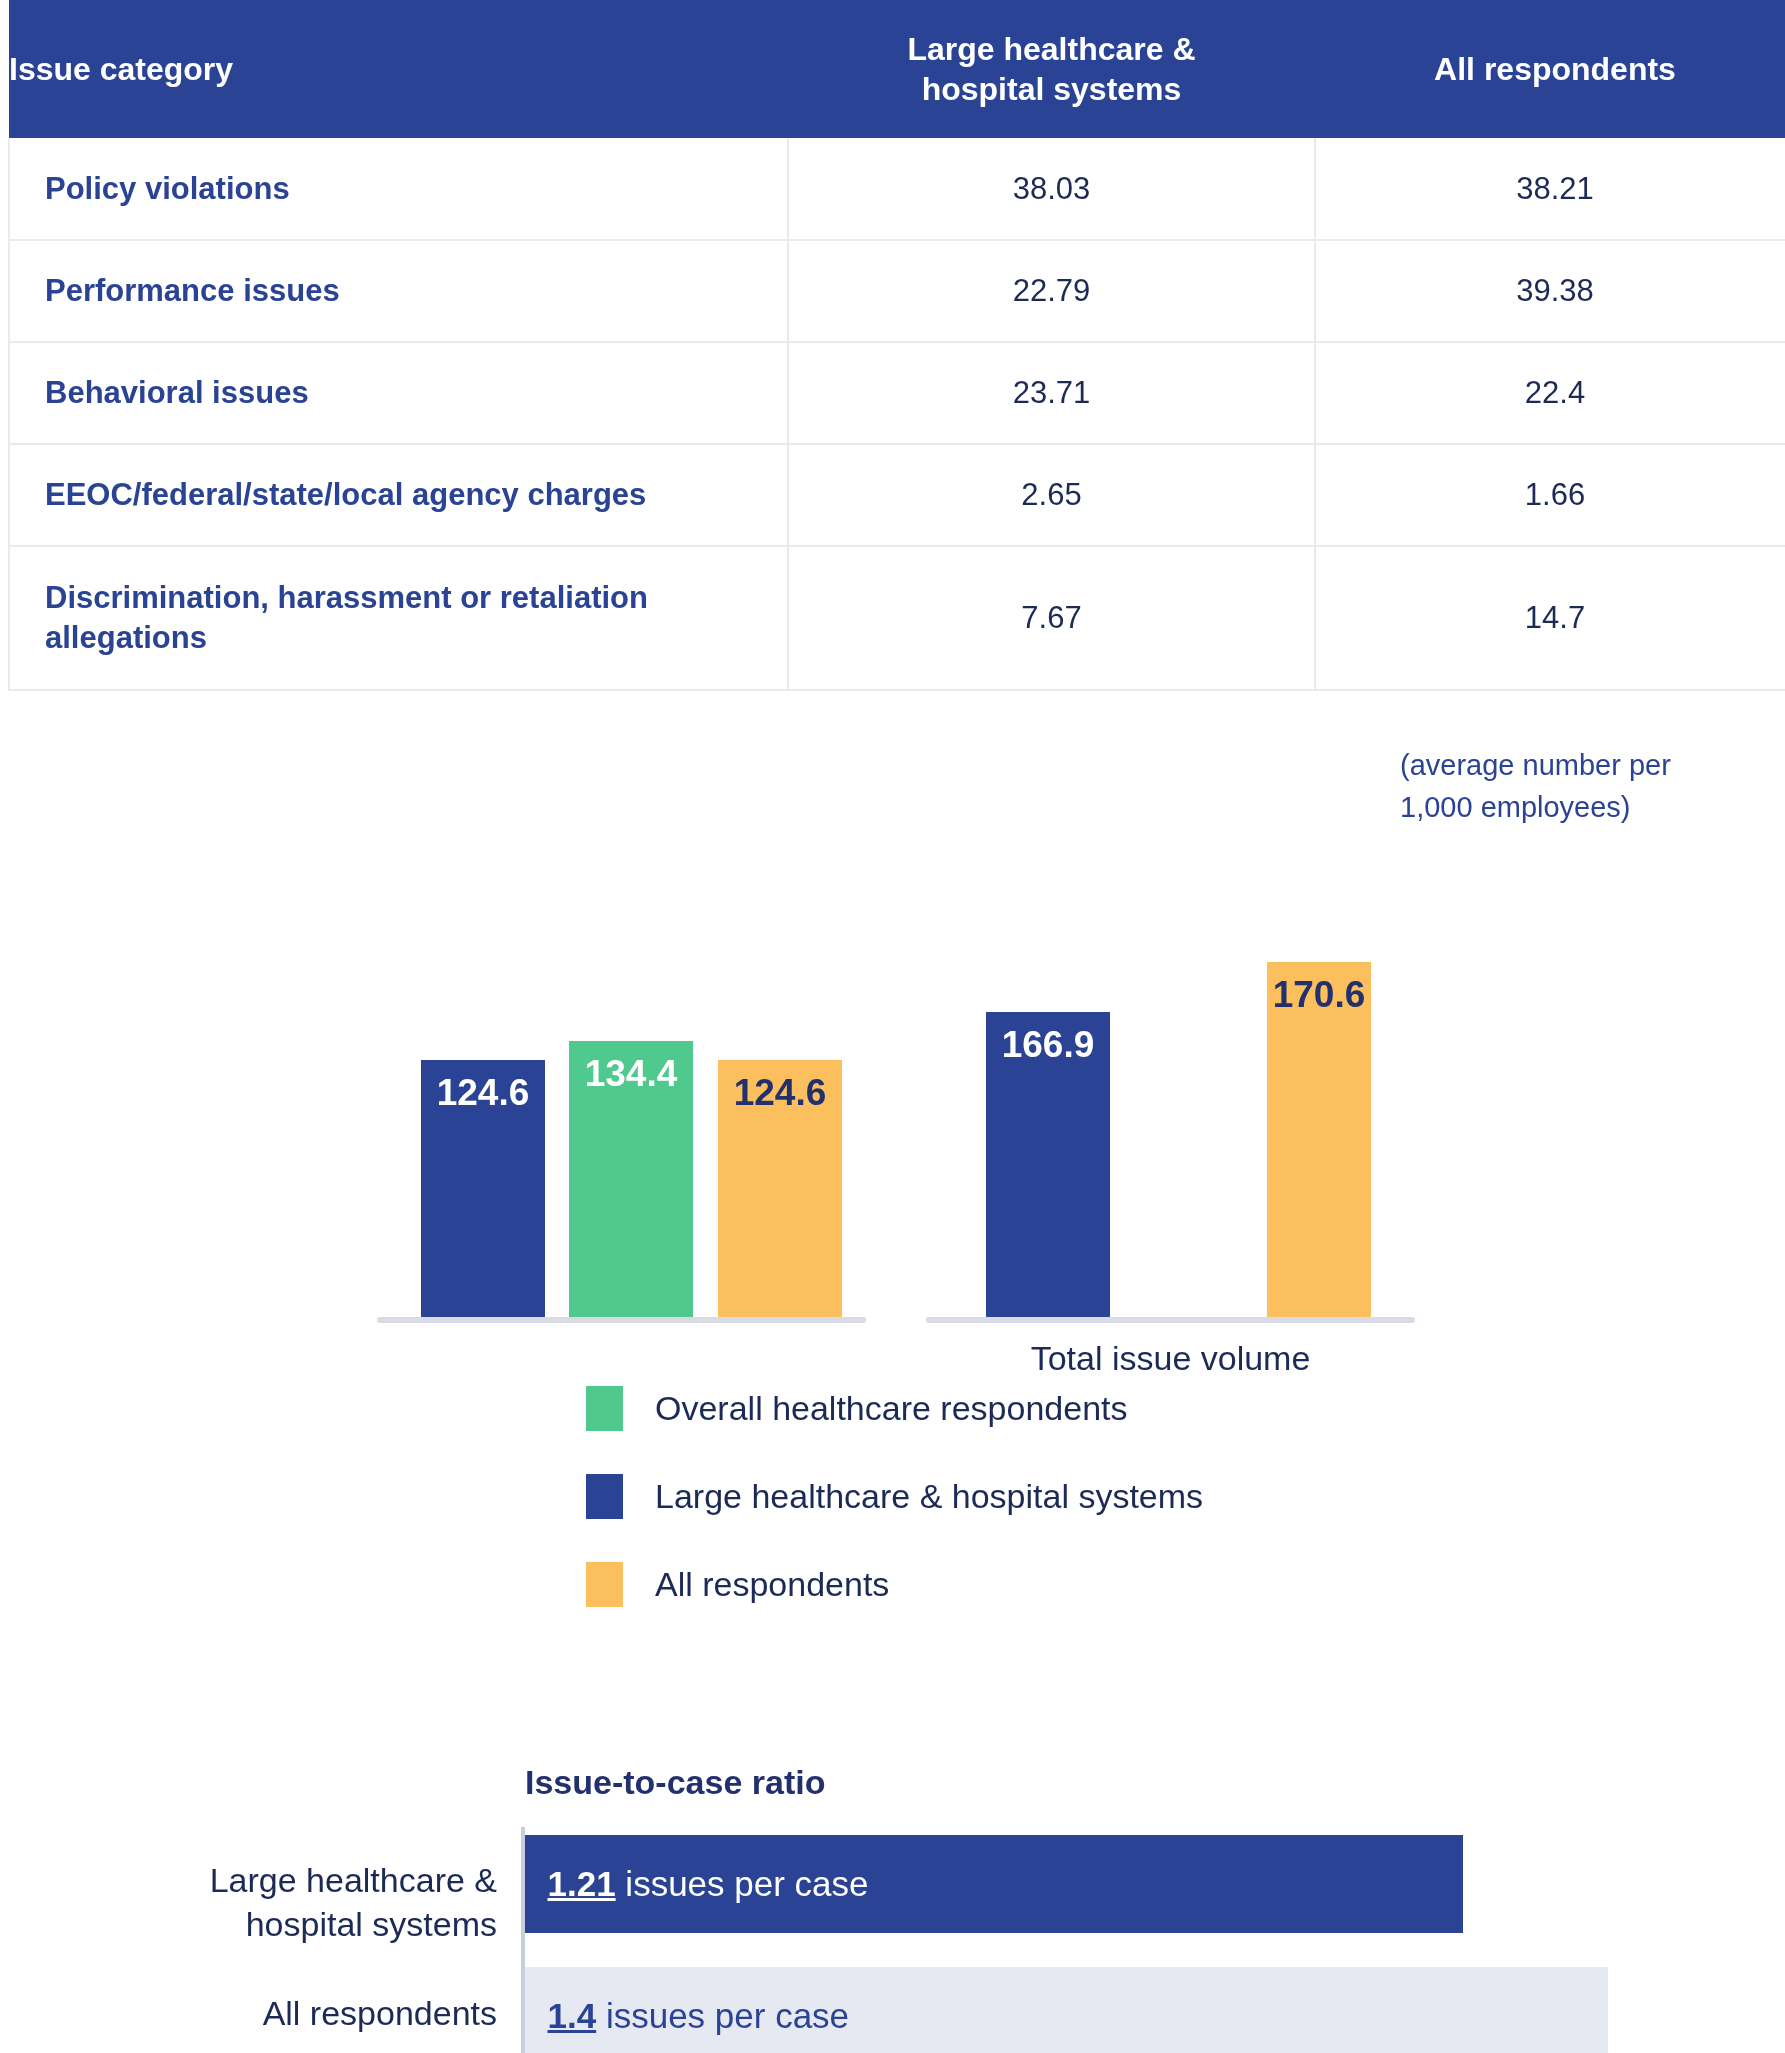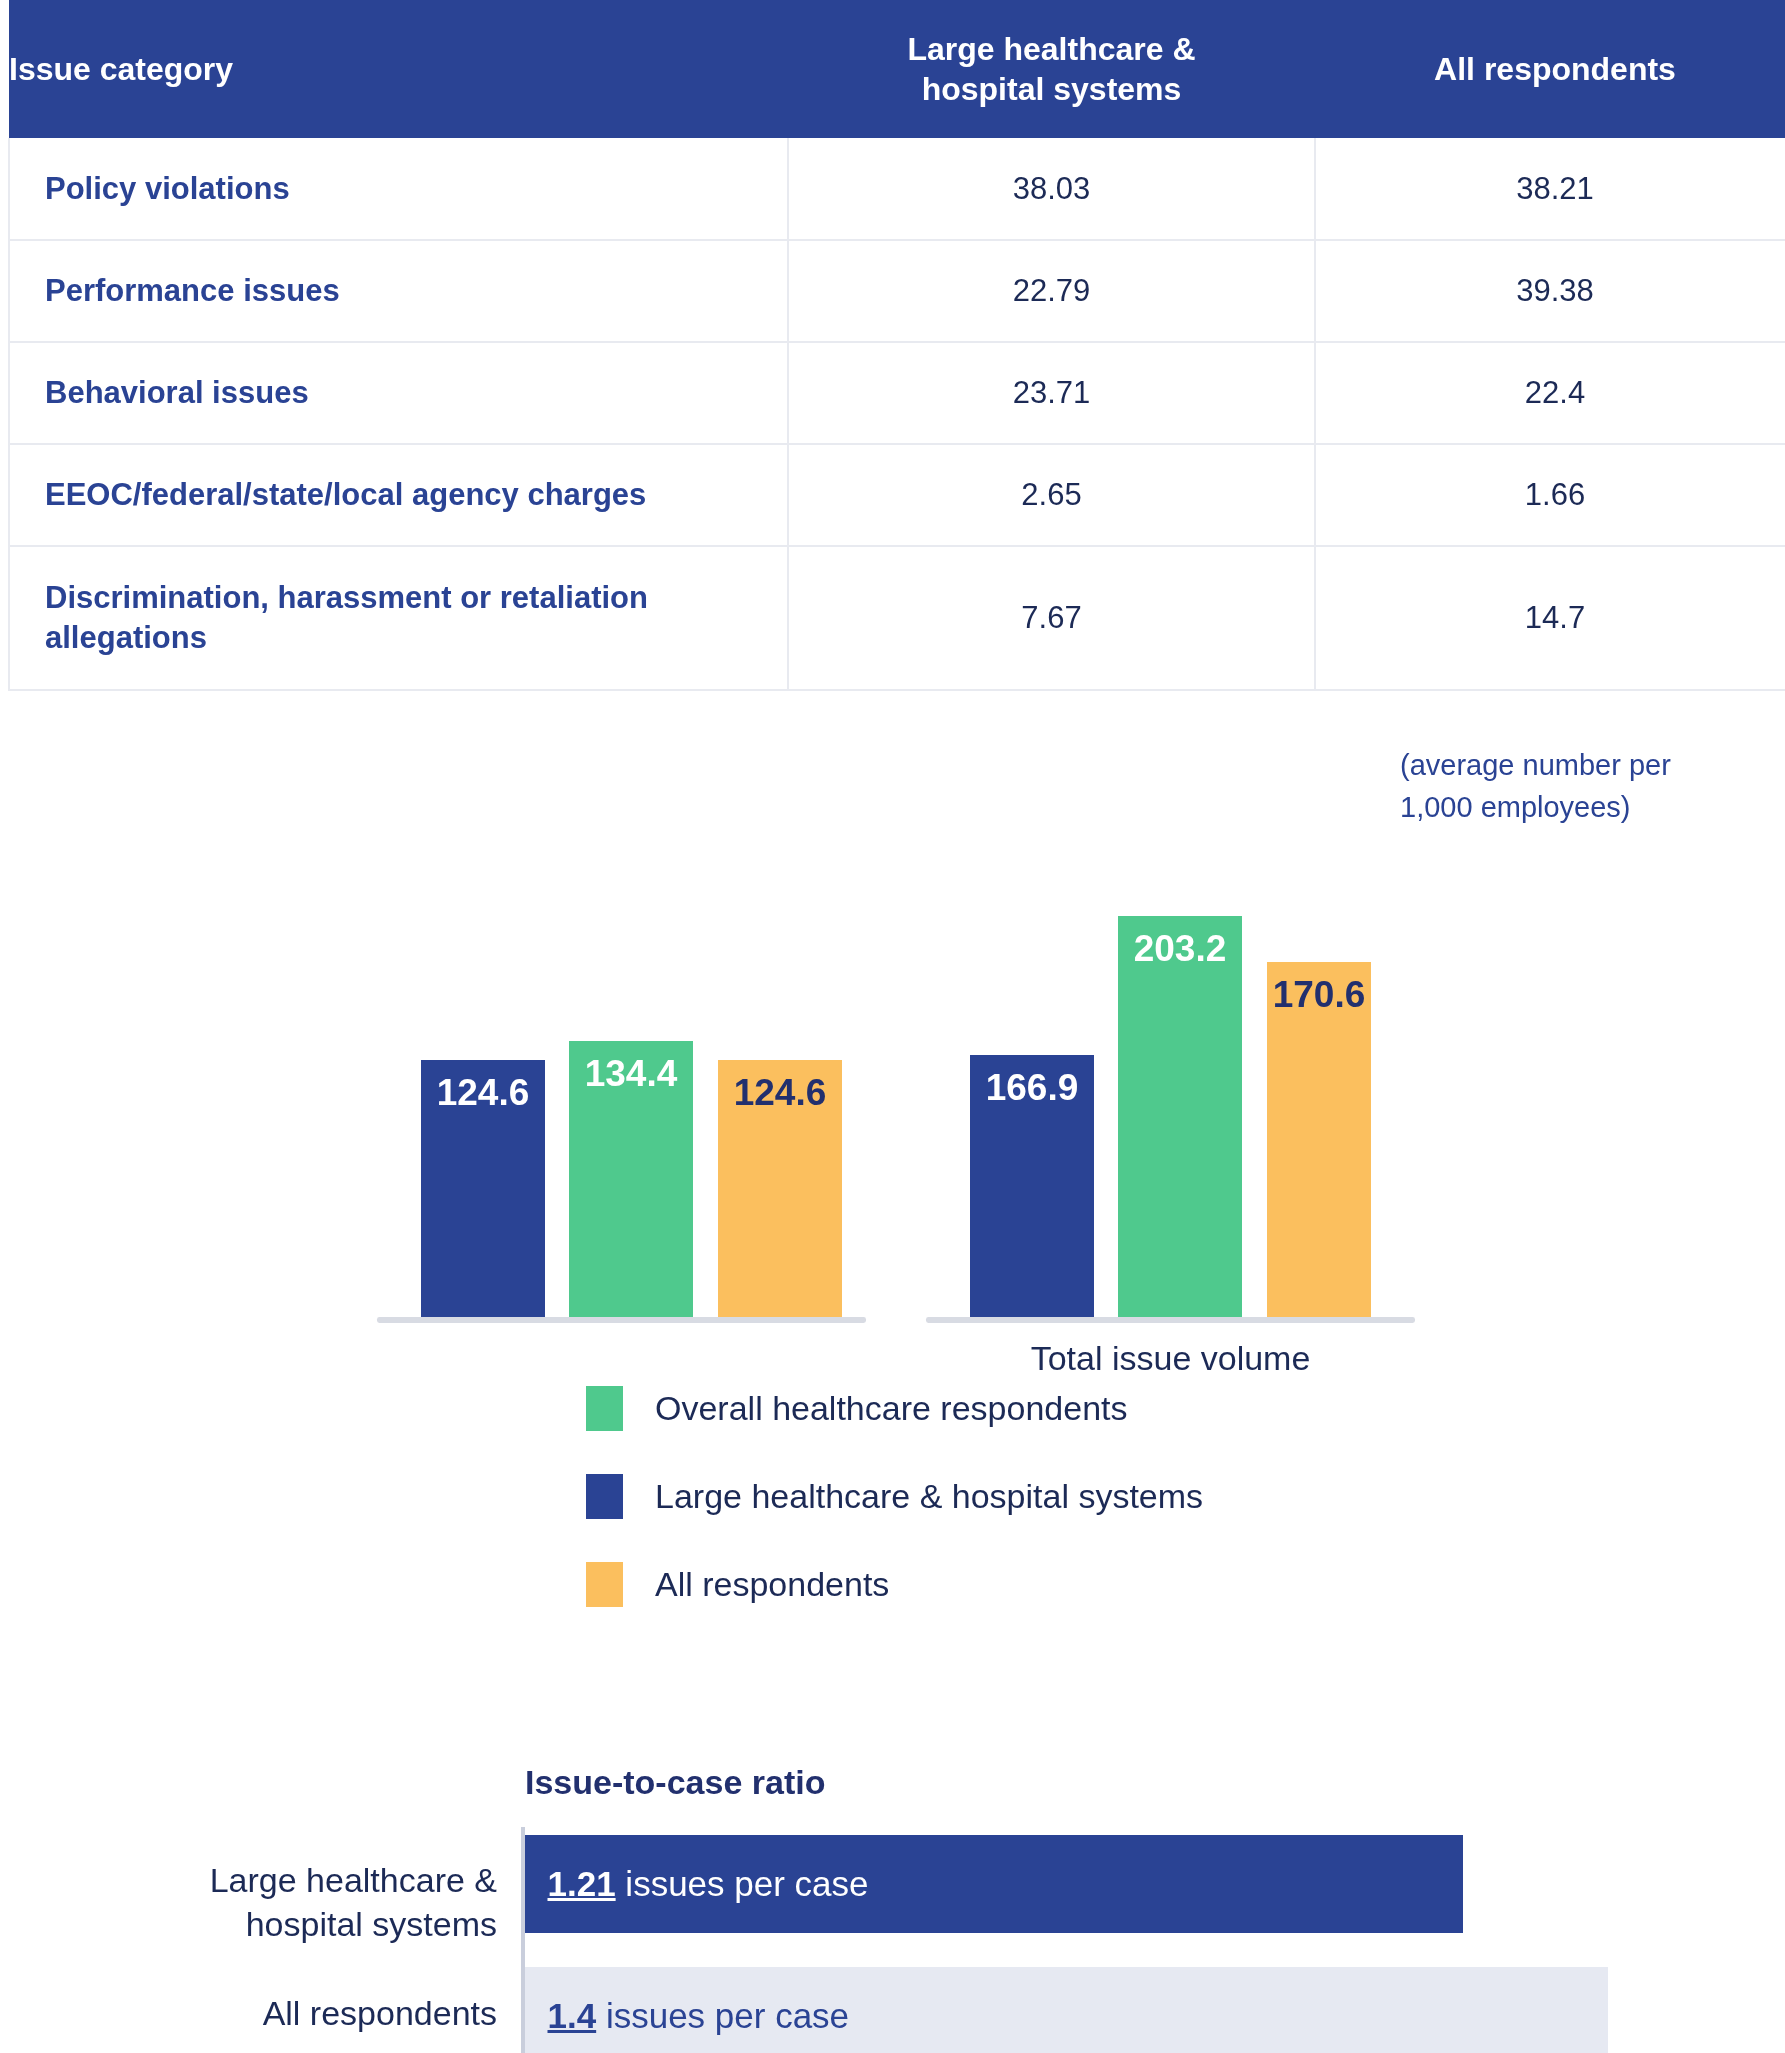--- a/index.html
+++ b/index.html
@@ -195,27 +195,24 @@
 
       <div class="bar" style="left:341px; width:124px; height:257px; background:#FBBF5E;">
         <span class="val" style="color:#22306E;">124.6</span>
       </div>
     </div>
 
 
     <div class="group" style="left:926px; width:489px; height:425px;">
       <div class="axis-line" style="left:0px; width:489px;"></div>
 
-      <div class="bar" style="left:44px; width:124px; height:262px; background:#2A4394;">
+      <div class="bar" style="left:60px; width:124px; height:305px; background:#2A4394;">
         <span class="val" style="color:#FFFFFF;">166.9</span>
       </div>
 
-      <div class="bar" style="left:192px; width:124px; height:401px; background:#4FC98D;">
-        <span class="val" style="color:#FFFFFF;">203.2</span>
-      </div>
 
       <div class="bar" style="left:341px; width:104px; height:355px; background:#FBBF5E;">
         <span class="val" style="color:#22306E;">170.6</span>
       </div>
     </div>
 
     <div class="grp-label" style="left:926px; top:441px; width:489px;">Total issue volume</div>
   </div>
 
   <div class="legend">

